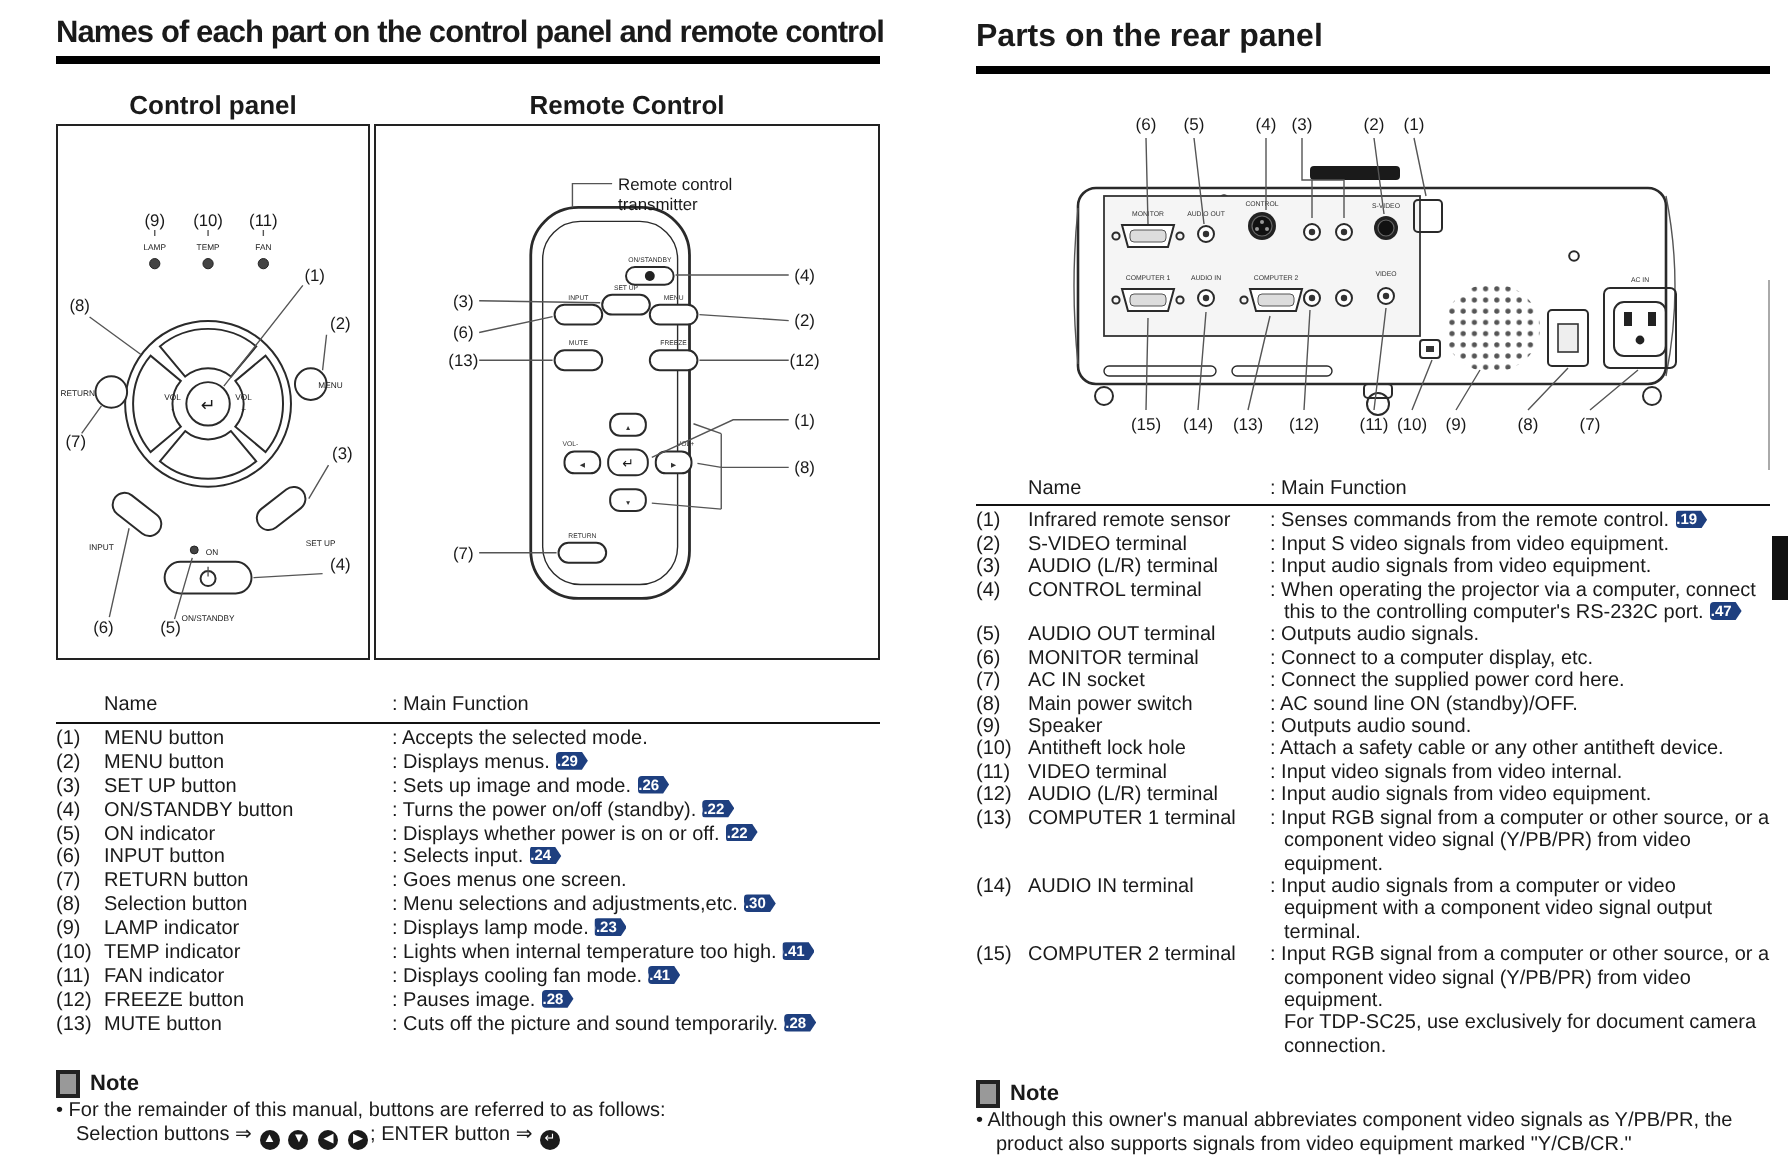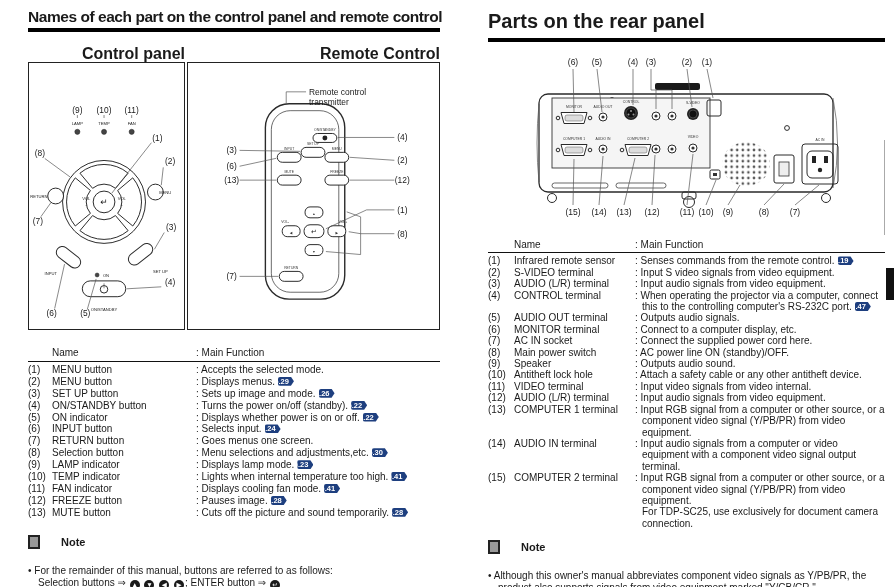--- a/index.html
+++ b/index.html
@@ -1,23 +1,23 @@
 <!DOCTYPE html>
 <html style="--badge: #1e3f7f;"><head>
 <meta charset="utf-8">
 <style>
   html,body{margin:0;padding:0;background:#fff;}
   .page{position:relative;width:894px;height:587px;background:#fff;overflow:hidden;
         font-family:"Liberation Sans",sans-serif;color:#1a1a1a;}
   
   .h-left{position:absolute;left:28px;top:8px;width:412px;font-size:15.5px;font-weight:bold;
           letter-spacing:-0.45px;white-space:nowrap;border-bottom:4px solid #000;padding-bottom:2px;text-align:center;}
-  .h-right{position:absolute;left:488px;top:10px;width:397px;font-size:20px;font-weight:bold;
+  .h-right{position:absolute;left:488px;top:10px;width:397px;font-size:16px;font-weight:bold;
            border-bottom:4px solid #000;padding-bottom:5px;}
-  .sub-title{position:absolute;top:45px;font-size:16px;font-weight:bold;text-align:right;}
+  .sub-title{position:absolute;top:45px;font-size:13px;font-weight:bold;text-align:center;}
   .st-cp{left:28px;width:157px;}
   .st-rc{left:187px;width:253px;}
   .pbox{position:absolute;top:62px;height:268px;border:1.2px solid #222;box-sizing:border-box;background:#fff;}
   .pbox-cp{left:28px;width:157px;}
   .pbox-rc{left:187px;width:253px;}
   svg{display:block;}
   svg text{fill:#1a1a1a;font-family:"Liberation Sans",sans-serif;}
   .co{font-size:8.5px;text-anchor:middle;}
   .tl{font-size:4.2px;text-anchor:middle;fill:#222;}
   .tls{font-size:3.4px;text-anchor:middle;fill:#333;}
@@ -34,21 +34,21 @@
   .tbl-right .thead,.tbl-right .trow{grid-template-columns:26px 121px 1fr;display:grid;}
   .thead{padding-bottom:2px;border-bottom:1.2px solid #111;margin-bottom:2px;}
   .tfunc{padding-left:7px;text-indent:-7px;white-space:pre-line;}
   .badge{display:inline-block;background:var(--badge,#1e3f7f);color:#fff;font-size:7.5px;font-weight:bold;
          line-height:9px;padding:0 5px 0 3px;border-radius:2px;margin-left:3px;vertical-align:1px;
          clip-path:polygon(0 0,calc(100% - 3px) 0,100% 50%,calc(100% - 3px) 100%,0 100%);}
   
   .note{position:absolute;font-size:10px;line-height:12px;}
   .note-left{left:28px;top:535px;width:412px;}
   .note-right{left:488px;top:540px;width:400px;}
-  .note-hdr{display:flex;align-items:center;gap:21px;font-weight:bold;font-size:11px;margin-bottom:16px;}
+  .note-hdr{display:flex;align-items:center;gap:5px;font-weight:bold;font-size:11px;margin-bottom:1px;}
   .note-icon{width:8px;height:10px;background:#999;border:2px solid #222;}
   .note-line{padding-left:10px;text-indent:-10px;}
   .note-cont{padding-left:10px;}
   .cbtn{display:inline-block;width:10px;height:10px;border-radius:50%;background:#1a1a1a;color:#fff;
         font-size:6.5px;line-height:10px;text-align:center;vertical-align:-1px;margin:0 1px;text-indent:0;}
   .edge-line{position:absolute;left:884px;top:140px;width:1px;height:95px;background:#aaa;}
   .edge-tab{position:absolute;left:886px;top:268px;width:8px;height:32px;background:#111;}
 </style>
 </head>
 <body>
@@ -439,21 +439,21 @@
           <span class="tfunc">: Connect to a computer display, etc.</span>
         </div>
         <div class="trow">
           <span class="tnum">(7)</span>
           <span class="tname">AC IN socket</span>
           <span class="tfunc">: Connect the supplied power cord here.</span>
         </div>
         <div class="trow">
           <span class="tnum">(8)</span>
           <span class="tname">Main power switch</span>
-          <span class="tfunc">: AC power line ON (standby)/OFF.</span>
+          <span class="tfunc">: AC sound line ON (standby)/OFF.</span>
         </div>
         <div class="trow">
           <span class="tnum">(9)</span>
           <span class="tname">Speaker</span>
           <span class="tfunc">: Outputs audio sound.</span>
         </div>
         <div class="trow">
           <span class="tnum">(10)</span>
           <span class="tname">Antitheft lock hole</span>
           <span class="tfunc">: Attach a safety cable or any other antitheft device.</span>

